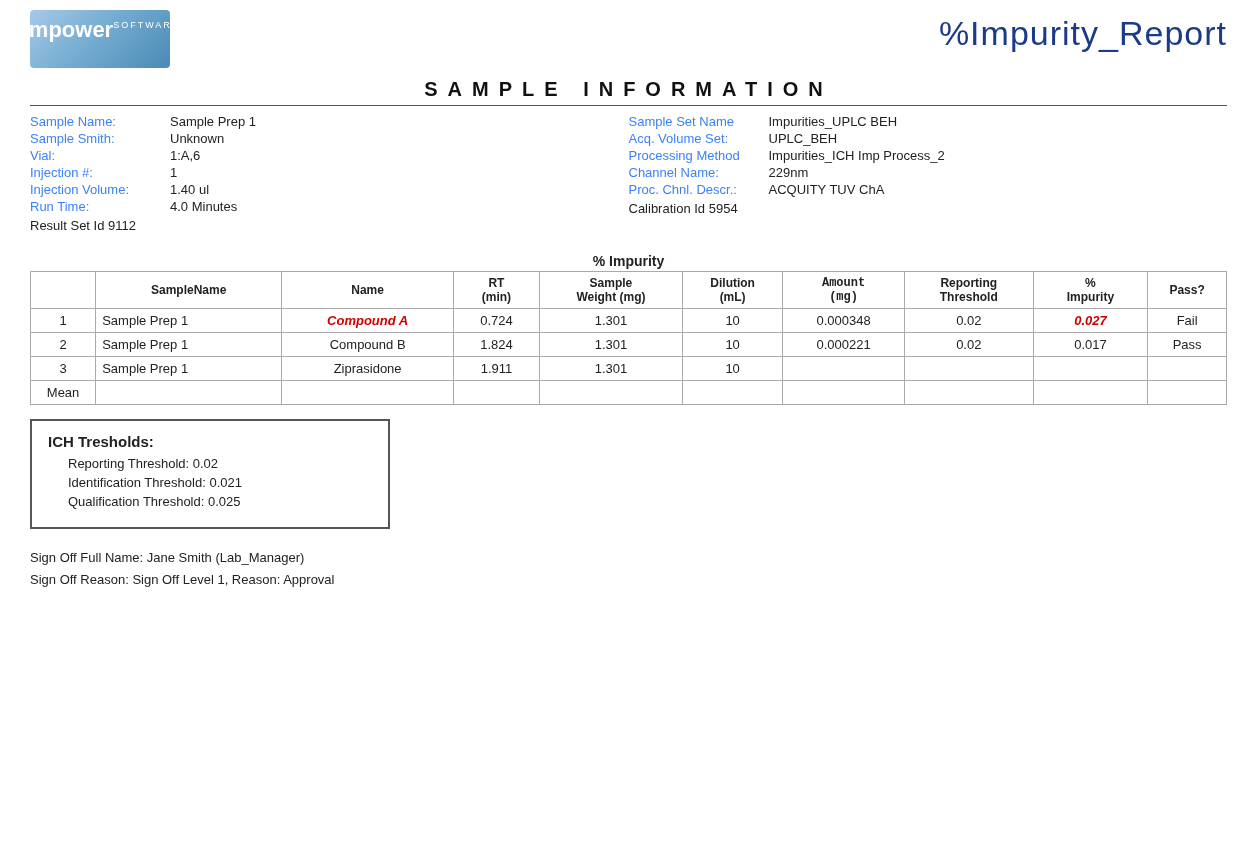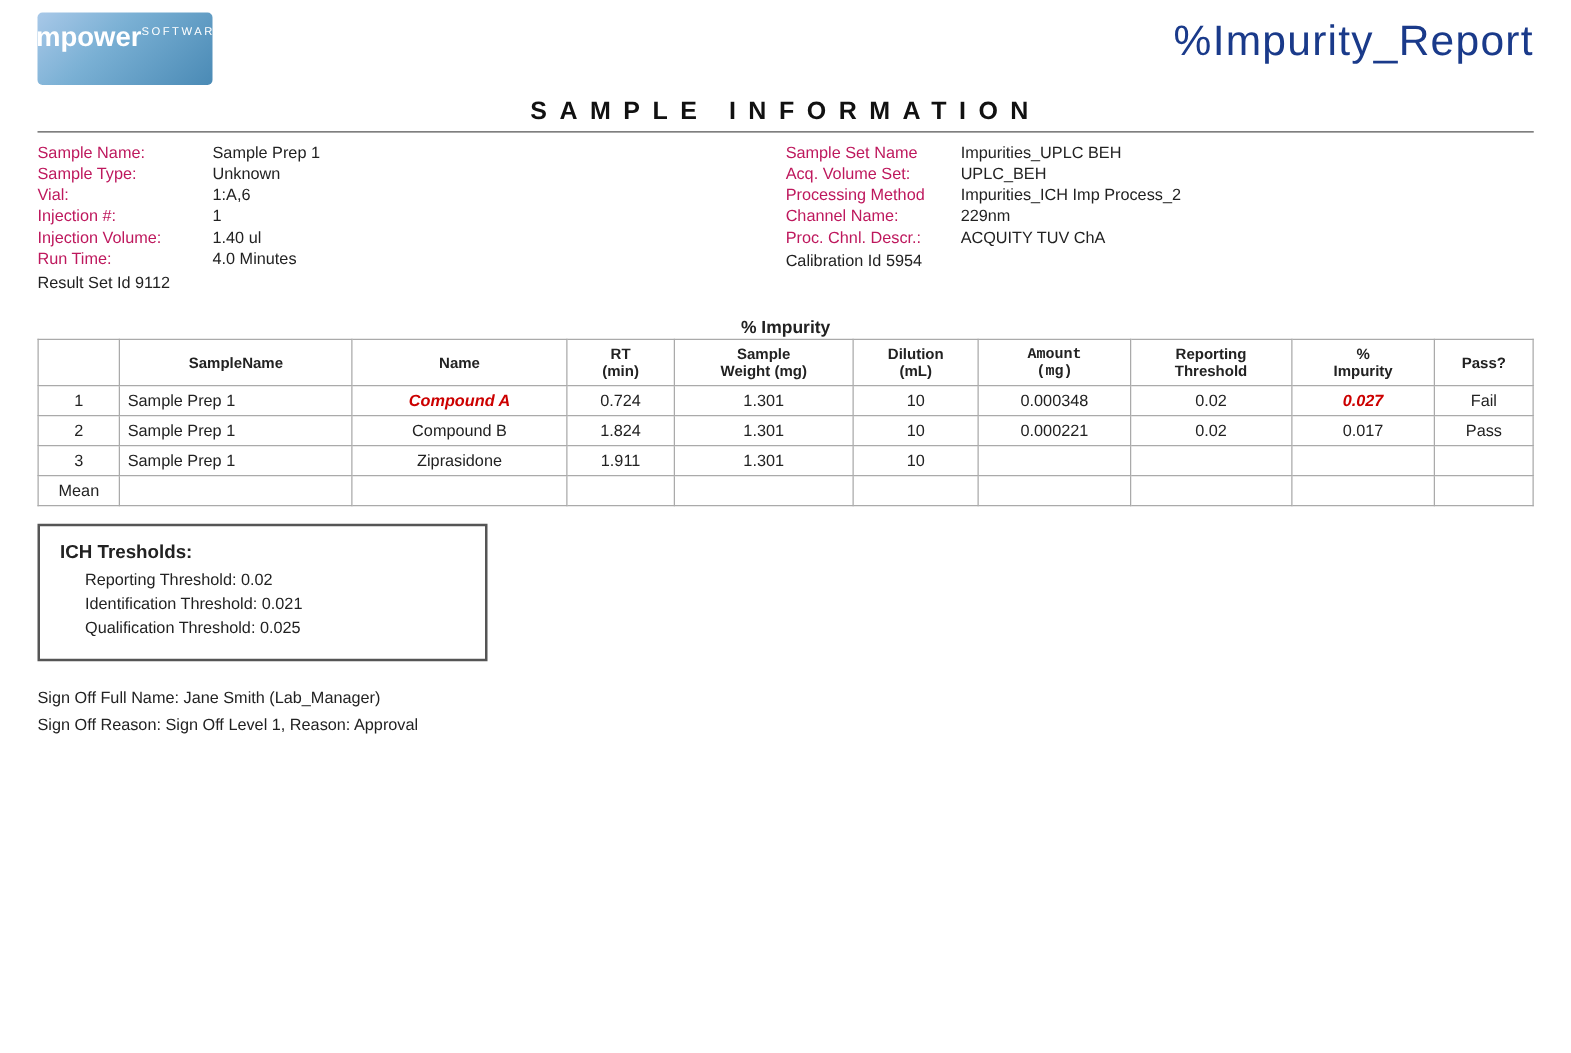--- a/index.html
+++ b/index.html
@@ -77,21 +77,21 @@
     .info-left, .info-right {
       flex: 1;
     }
     .info-row {
       display: flex;
       margin-bottom: 2px;
       font-size: 13px;
     }
     .info-label {
       min-width: 140px;
-      color: #be185d;
+      color: #3b82f6;
       font-weight: normal;
     }
     .info-value {
       color: #222;
     }
     .result-set-row {
       margin-top: 4px;
       font-size: 13px;
     }
 
@@ -190,21 +190,21 @@
 <hr class="section-divider">
 
 
 <div class="sample-info">
   <div class="info-left">
     <div class="info-row">
       <span class="info-label">Sample Name:</span>
       <span class="info-value">Sample Prep 1</span>
     </div>
     <div class="info-row">
-      <span class="info-label">Sample Type:</span>
+      <span class="info-label">Sample Smith:</span>
       <span class="info-value">Unknown</span>
     </div>
     <div class="info-row">
       <span class="info-label">Vial:</span>
       <span class="info-value">1:A,6</span>
     </div>
     <div class="info-row">
       <span class="info-label">Injection #:</span>
       <span class="info-value">1</span>
     </div>

